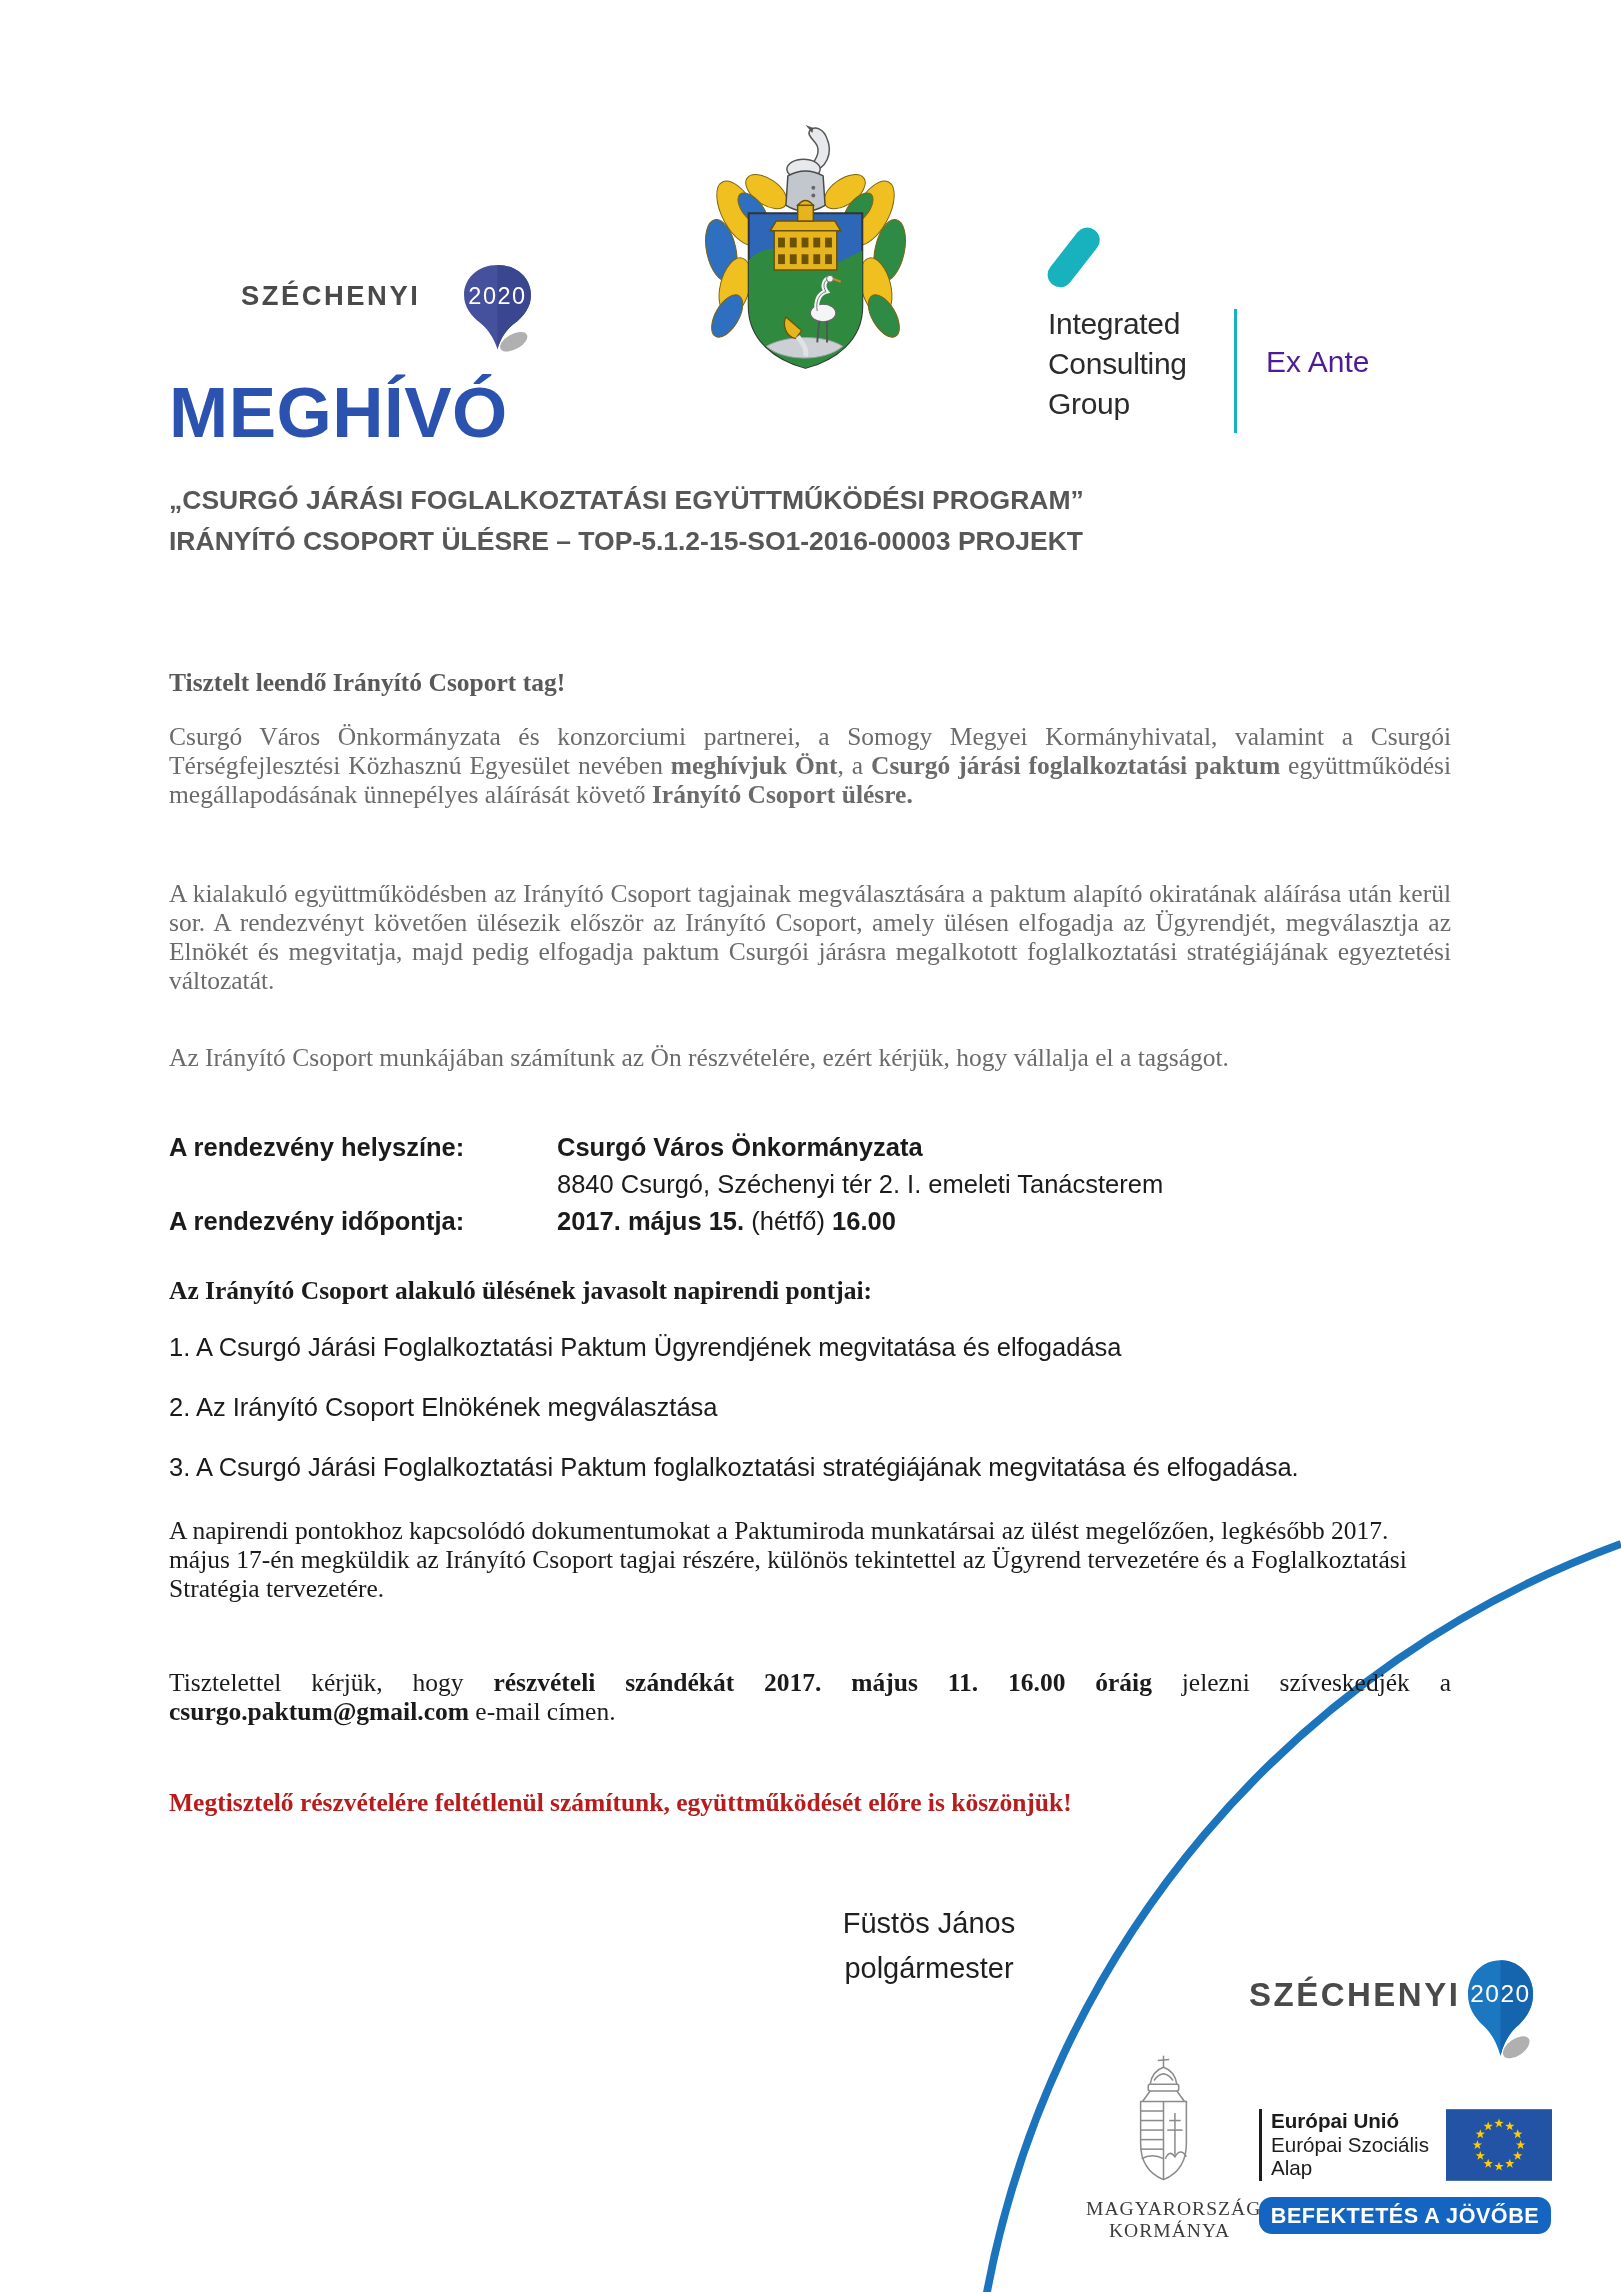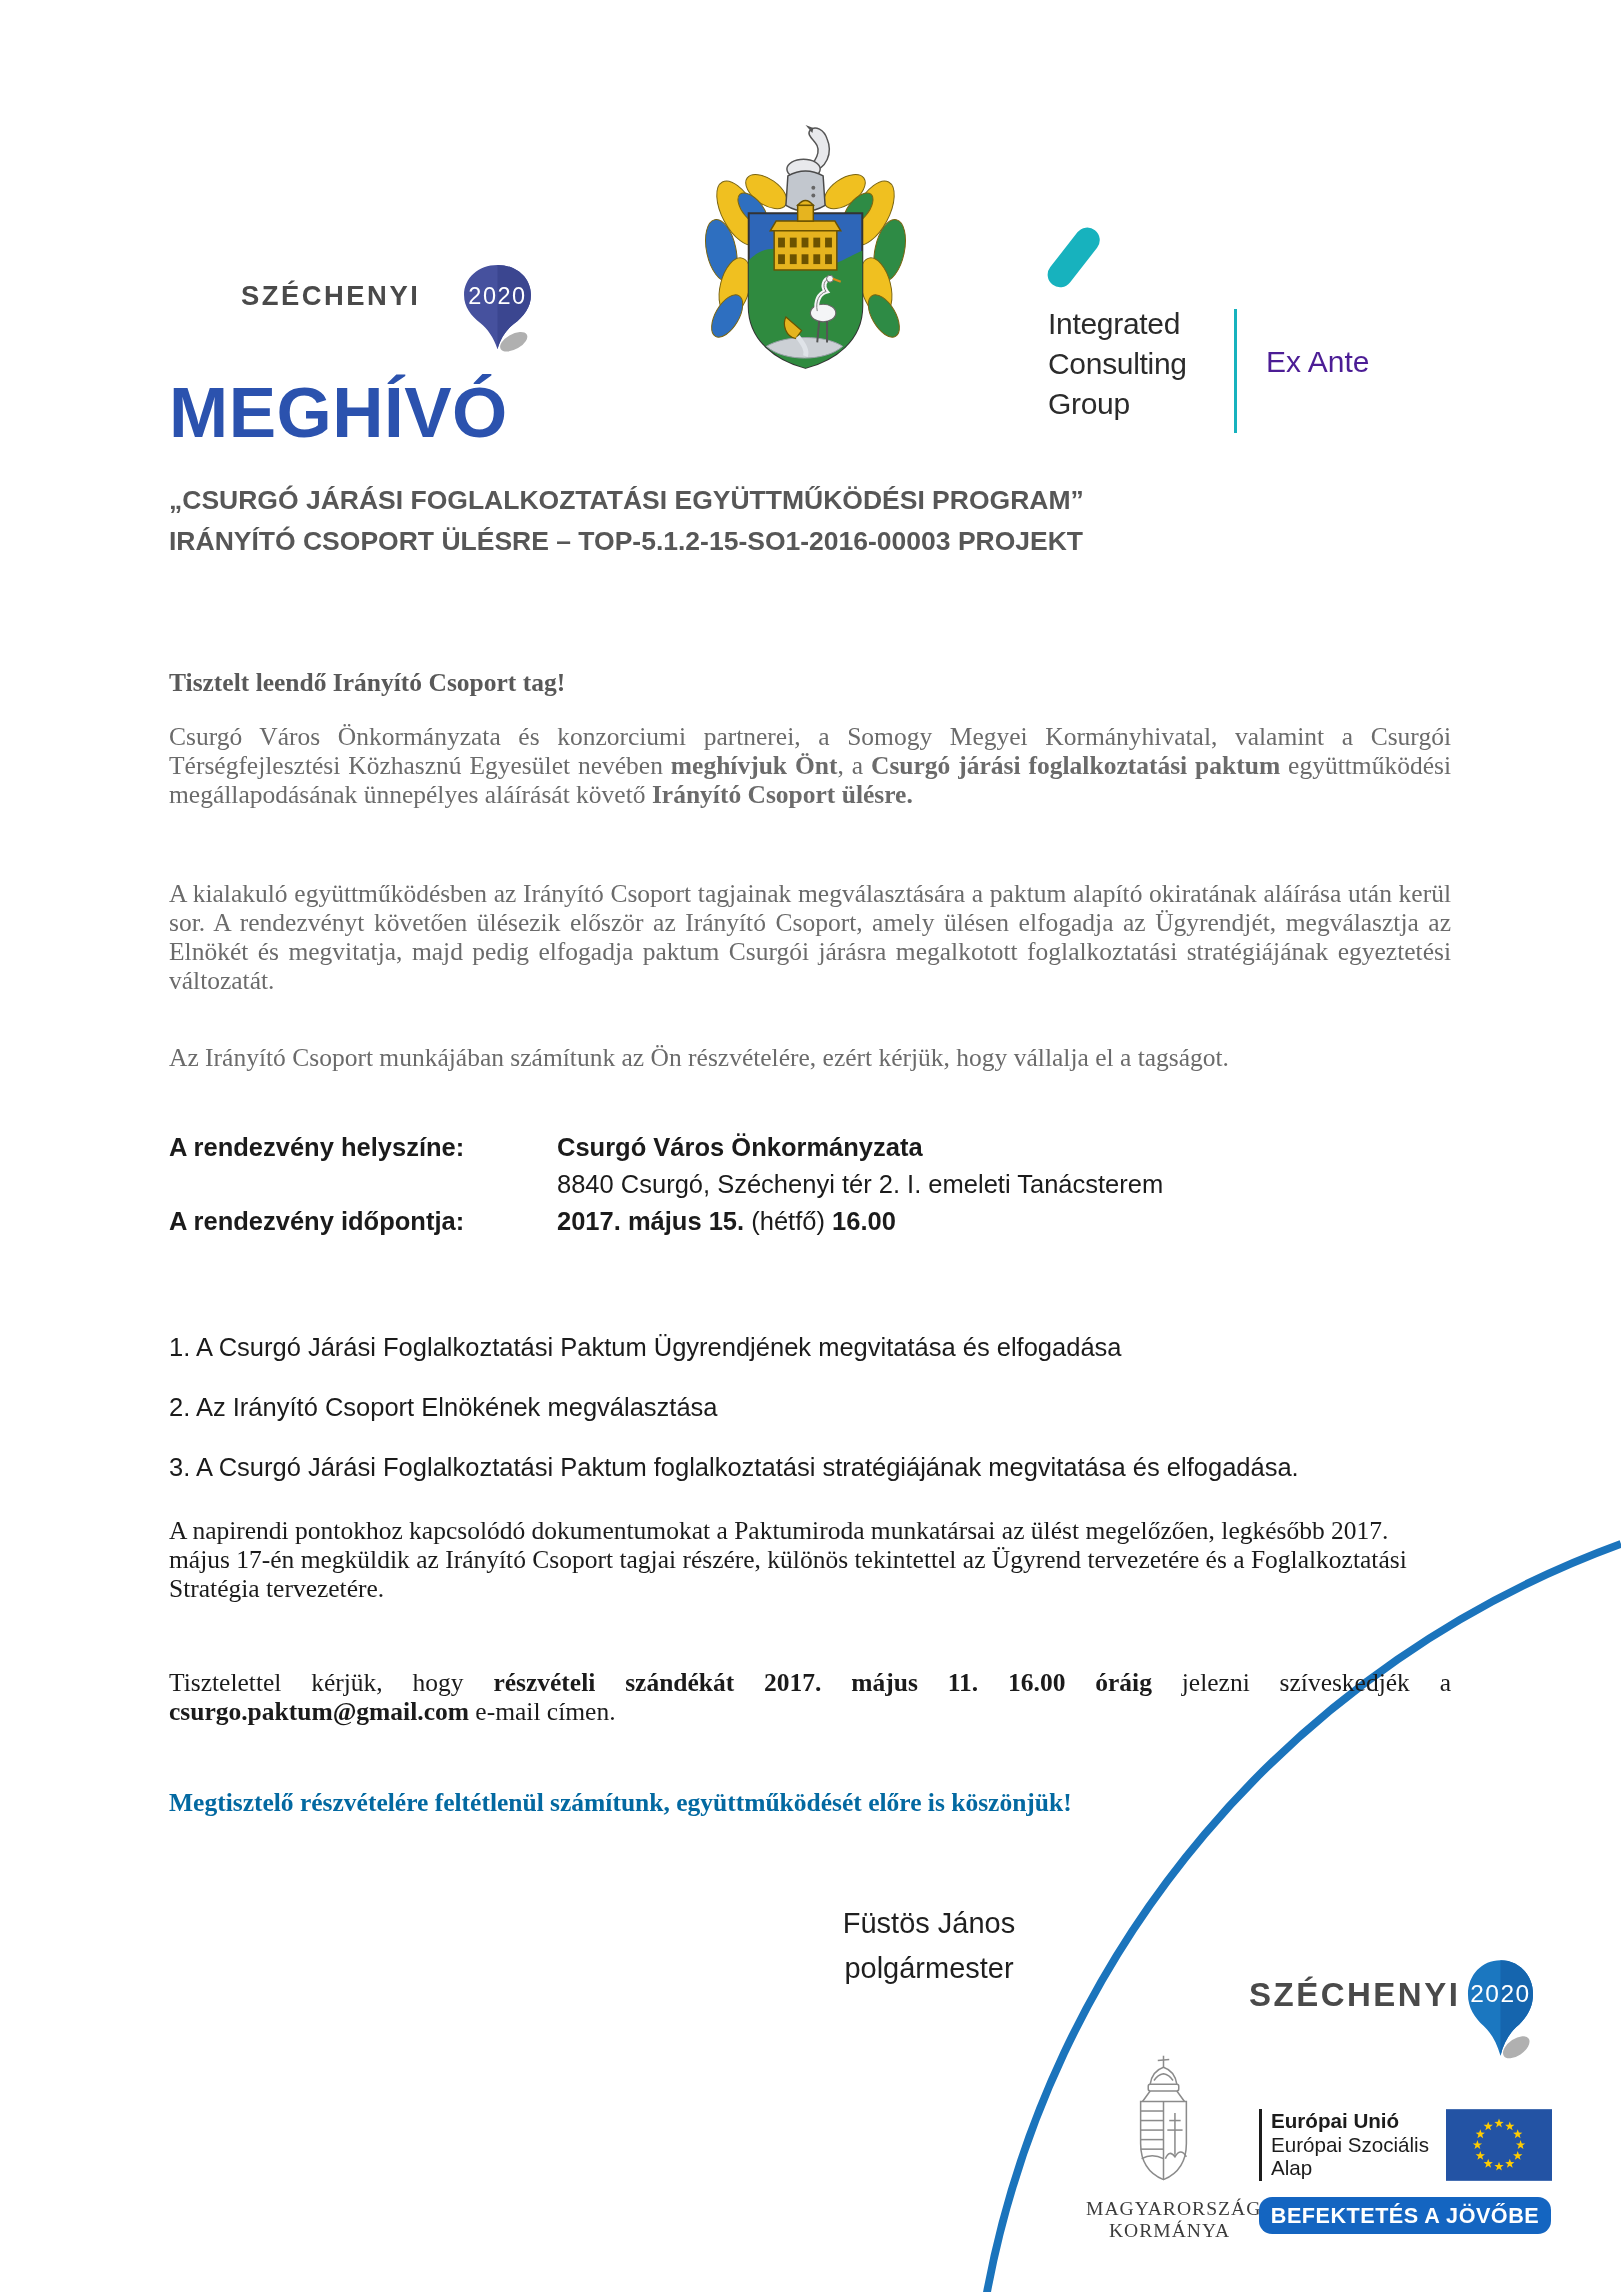--- a/index.html
+++ b/index.html
@@ -52,21 +52,21 @@
   #event-block{top:1129px;font-size:25.5px;line-height:37px;color:#1b1b1b;}
   .event-row{display:flex;}
   .event-label{width:388px;font-weight:700;flex:0 0 388px;}
   .event-value{flex:1;}
 
   #agenda-heading{top:1276px;font-weight:700;color:#1b1b1b;}
   #agenda-items{top:1333px;}
   .agenda-item{font-size:25.5px;line-height:29px;color:#1b1b1b;margin-bottom:31px;}
   #p-documents{top:1516px;}
   #p-rsvp{top:1668px;}
-  #p-closing{top:1788px;font-weight:700;color:#0369a1;}
+  #p-closing{top:1788px;font-weight:700;color:#b91c1c;}
 
   #signature{left:782px;top:1901px;width:294px;text-align:center;
     font-size:29px;line-height:45px;color:#1f1f1f;}
 
   
   #arc{left:0;top:0;width:1621px;height:2293px;pointer-events:none;}
   #hu-arms{left:1133px;top:2050px;width:61px;height:143px;}
   #gov-block{left:1086px;top:2198px;width:167px;text-align:center;
     font-family:"Liberation Serif","DejaVu Serif",serif;font-size:19.6px;
     line-height:21.6px;letter-spacing:1px;color:#3c3c3c;}
@@ -196,20 +196,21 @@
     <div class="event-row">
       <div class="event-label"></div>
       <div class="event-value">8840 Csurgó, Széchenyi tér 2. I. emeleti Tanácsterem</div>
     </div>
     <div class="event-row">
       <div class="event-label">A rendezvény időpontja:</div>
       <div class="event-value"><span class="b">2017. május 15.</span><span> (hétfő) </span><span class="b">16.00</span></div>
     </div>
   </div>
 
+  <div id="agenda-heading" class="abs content para">Az Irányító Csoport alakuló ülésének javasolt napirendi pontjai:</div>
 
   <div id="agenda-items" class="abs content">
     <div class="agenda-item">1. A Csurgó Járási Foglalkoztatási Paktum Ügyrendjének megvitatása és elfogadása</div>
     <div class="agenda-item">2. Az Irányító Csoport Elnökének megválasztása</div>
     <div class="agenda-item">3. A Csurgó Járási Foglalkoztatási Paktum foglalkoztatási stratégiájának megvitatása és elfogadása.</div>
   </div>
 
   <div id="p-documents" class="abs content para dark">A napirendi pontokhoz kapcsolódó dokumentumokat a Paktumiroda munkatársai az ülést megelőzően, legkésőbb 2017. május 17-én megküldik az Irányító Csoport tagjai részére, különös tekintettel az Ügyrend tervezetére és a Foglalkoztatási Stratégia tervezetére.</div>
 
   <div id="p-rsvp" class="abs content para dark just"><span>Tisztelettel kérjük, hogy </span><span class="b">részvételi szándékát 2017. május 11. 16.00 óráig</span><span> jelezni szíveskedjék a </span><span class="b">csurgo.paktum@gmail.com</span><span> e-mail címen.</span></div>

